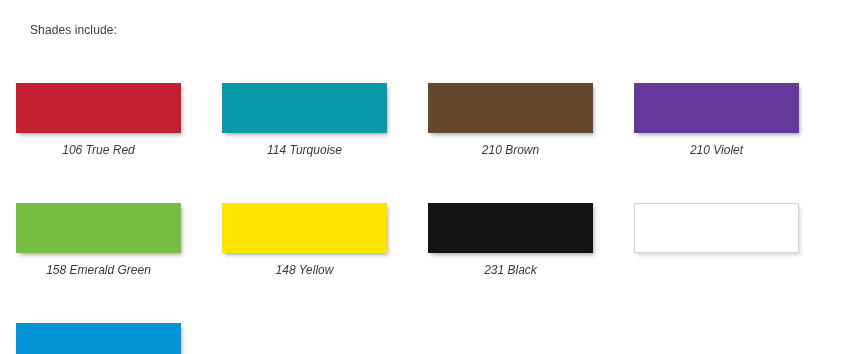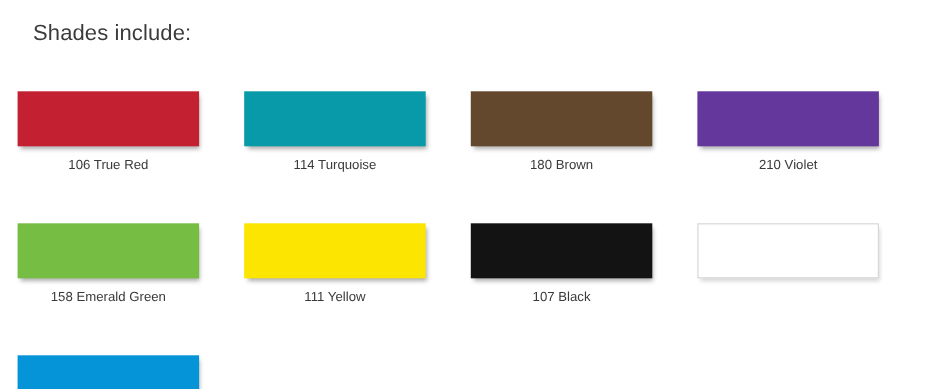--- a/index.html
+++ b/index.html
@@ -17,21 +17,21 @@
   .page {
     position: relative;
     width: 842px;
     height: 354px;
     box-sizing: border-box;
   }
   .heading {
     position: absolute;
     left: 30px;
     top: 20px;
-    font-size: 20px;
+    font-size: 12px;
     line-height: 20px;
     color: #3b3b3b;
     font-weight: 400;
     letter-spacing: 0.1px;
     white-space: nowrap;
   }
   .swatch-grid {
     position: absolute;
     left: 16px;
     top: 83px;
@@ -58,20 +58,21 @@
     box-shadow: 2px 3px 4px -1px rgba(0,0,0,0.18);
   }
   .swatch-label {
     width: 165px;
     text-align: center;
     font-size: 12px;
     line-height: 16px;
     color: #3a3a3a;
     margin-top: 9px;
     white-space: nowrap;
+    font-style: italic;
   }
 </style>
 </head>
 <body>
 
 <div class="page">
 
   <div class="heading">Shades include:</div>
 
   <div class="swatch-grid">
@@ -81,41 +82,41 @@
       <div class="swatch-label">106 True Red</div>
     </div>
 
     <div class="swatch-cell">
       <div class="swatch-chip" style="background-color: rgb(8, 154, 168);"></div>
       <div class="swatch-label">114 Turquoise</div>
     </div>
 
     <div class="swatch-cell">
       <div class="swatch-chip" style="background-color: rgb(99, 72, 45);"></div>
-      <div class="swatch-label">180 Brown</div>
+      <div class="swatch-label">210 Brown</div>
     </div>
 
     <div class="swatch-cell">
       <div class="swatch-chip" style="background-color: rgb(99, 55, 155);"></div>
       <div class="swatch-label">210 Violet</div>
     </div>
 
     <div class="swatch-cell">
       <div class="swatch-chip" style="background-color: rgb(118, 190, 67);"></div>
       <div class="swatch-label">158 Emerald Green</div>
     </div>
 
     <div class="swatch-cell">
       <div class="swatch-chip" style="background-color: rgb(252, 229, 0);"></div>
-      <div class="swatch-label">111 Yellow</div>
+      <div class="swatch-label">148 Yellow</div>
     </div>
 
     <div class="swatch-cell">
       <div class="swatch-chip" style="background-color: rgb(19, 19, 19);"></div>
-      <div class="swatch-label">107 Black</div>
+      <div class="swatch-label">231 Black</div>
     </div>
 
     <div class="swatch-cell">
       <div class="swatch-chip bordered" style="background-color: rgb(255, 255, 255);"></div>
     </div>
 
     <div class="swatch-cell">
       <div class="swatch-chip" style="background-color: rgb(6, 148, 216);"></div>
 
     </div>

